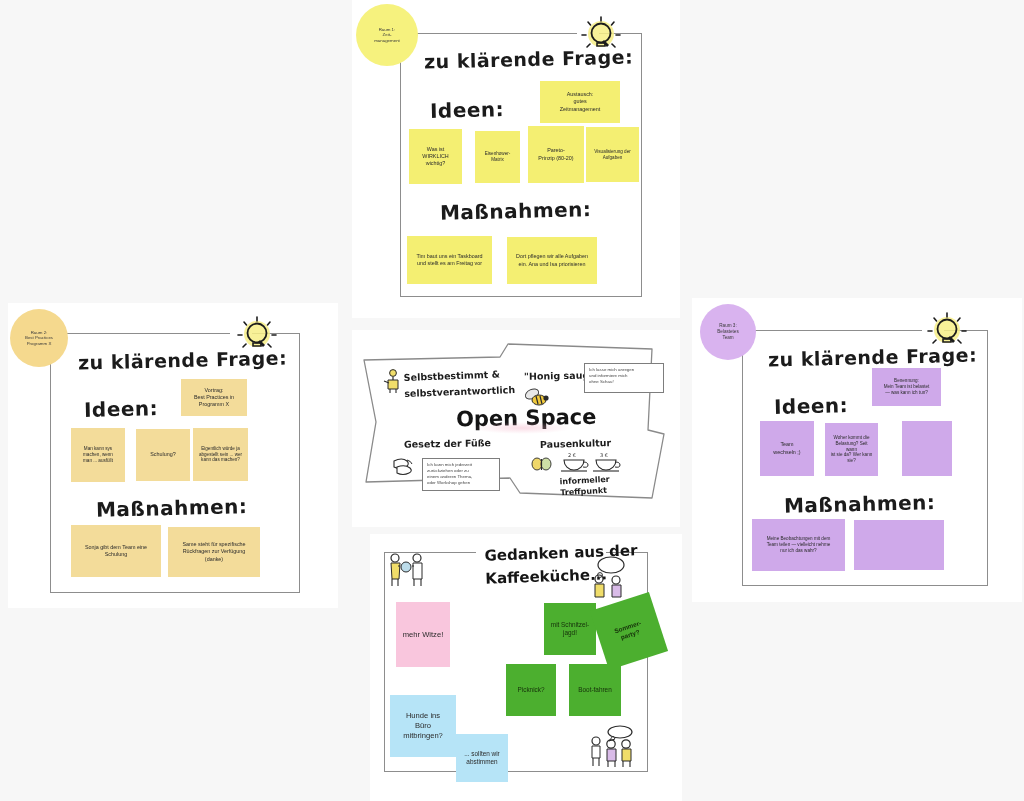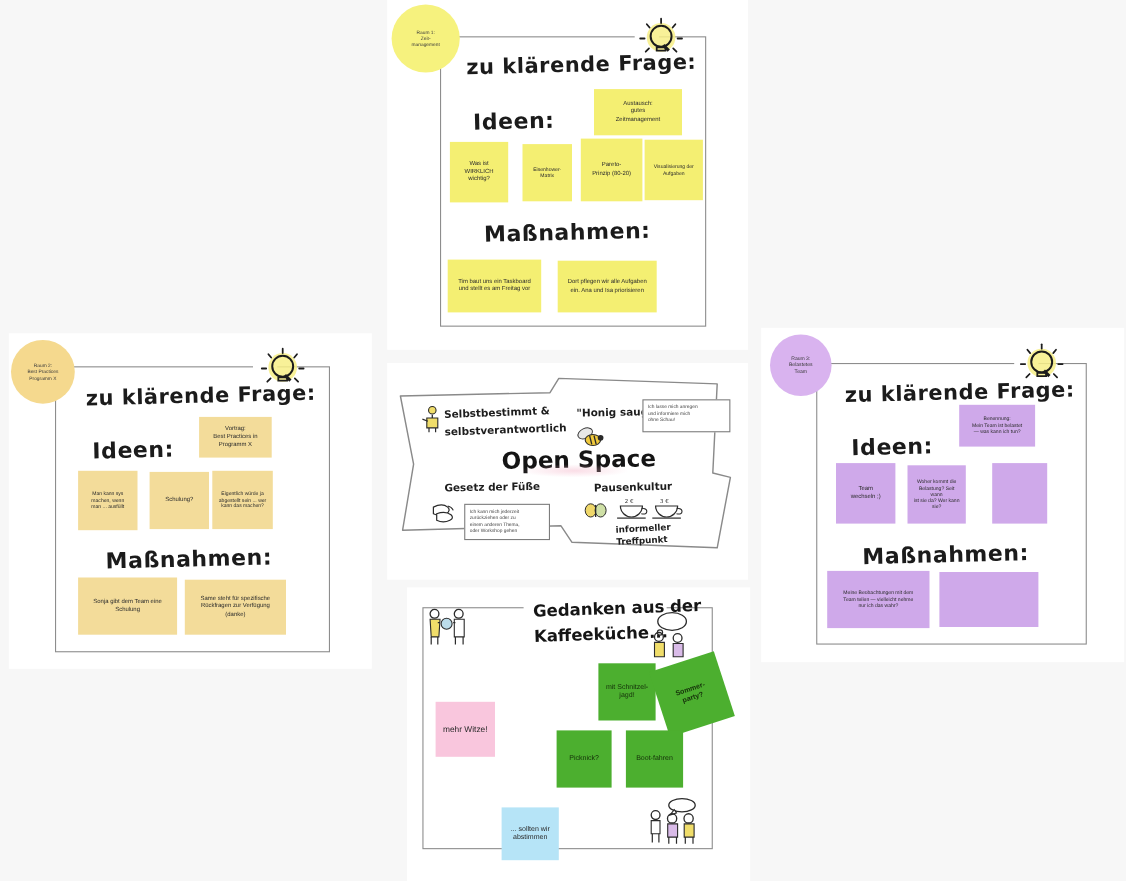--- a/index.html
+++ b/index.html
@@ -380,30 +380,33 @@
       <path d="M6 22 h8 v12 h-8 z" fill="#fff" stroke="#2b2b2b" stroke-width="1"></path>
       <path d="M7 34 v8 M13 34 v8" stroke="#2b2b2b" stroke-width="1.1"></path>
       <circle cx="25" cy="20" r="4.2" fill="none" stroke="#2b2b2b" stroke-width="1.2"></circle>
       <path d="M21 25 h9 v12 h-9 z" fill="#d9bbe8" stroke="#2b2b2b" stroke-width="1"></path>
       <path d="M22 37 v6 M29 37 v6" stroke="#2b2b2b" stroke-width="1.1"></path>
       <circle cx="40" cy="20" r="4.2" fill="none" stroke="#2b2b2b" stroke-width="1.2"></circle>
       <path d="M36 25 h9 v12 h-9 z" fill="#f0dd6a" stroke="#2b2b2b" stroke-width="1"></path>
       <path d="M37 37 v6 M44 37 v6" stroke="#2b2b2b" stroke-width="1.1"></path>
     </svg>
 
-    <div class="note pink md" style="left:26px; top:68px; width:54px; height:50px;margin-top:36px;">mehr Witze!</div>
+    <div class="note pink md" style="left:26px; top:68px; width:54px; height:65px;">mehr Witze!</div>
 
     <div class="note green sm" style="left:174px; top:69px; width:52px; height:52px;">mit Schnitzel-
 jagd!</div>
 
     <div class="note green sm" style="left:228px; top:66px; width:62px; height:62px; transform:rotate(-18deg); font-weight:600;">Sommer-
 party?</div>
 
     <div class="note green sm" style="left:136px; top:130px; width:50px; height:52px;">Picknick?</div>
 
     <div class="note green sm" style="left:199px; top:130px; width:52px; height:52px;">Boot-fahren</div>
 
+    <div class="note blue md" style="left:20px; top:161px; width:66px; height:62px;">Hunde ins
+Büro
+mitbringen?</div>
 
     <div class="note blue sm" style="left:86px; top:200px; width:52px; height:48px;">... sollten wir
 abstimmen</div>
   </div>
 
 </div>
 
 </body></html>

